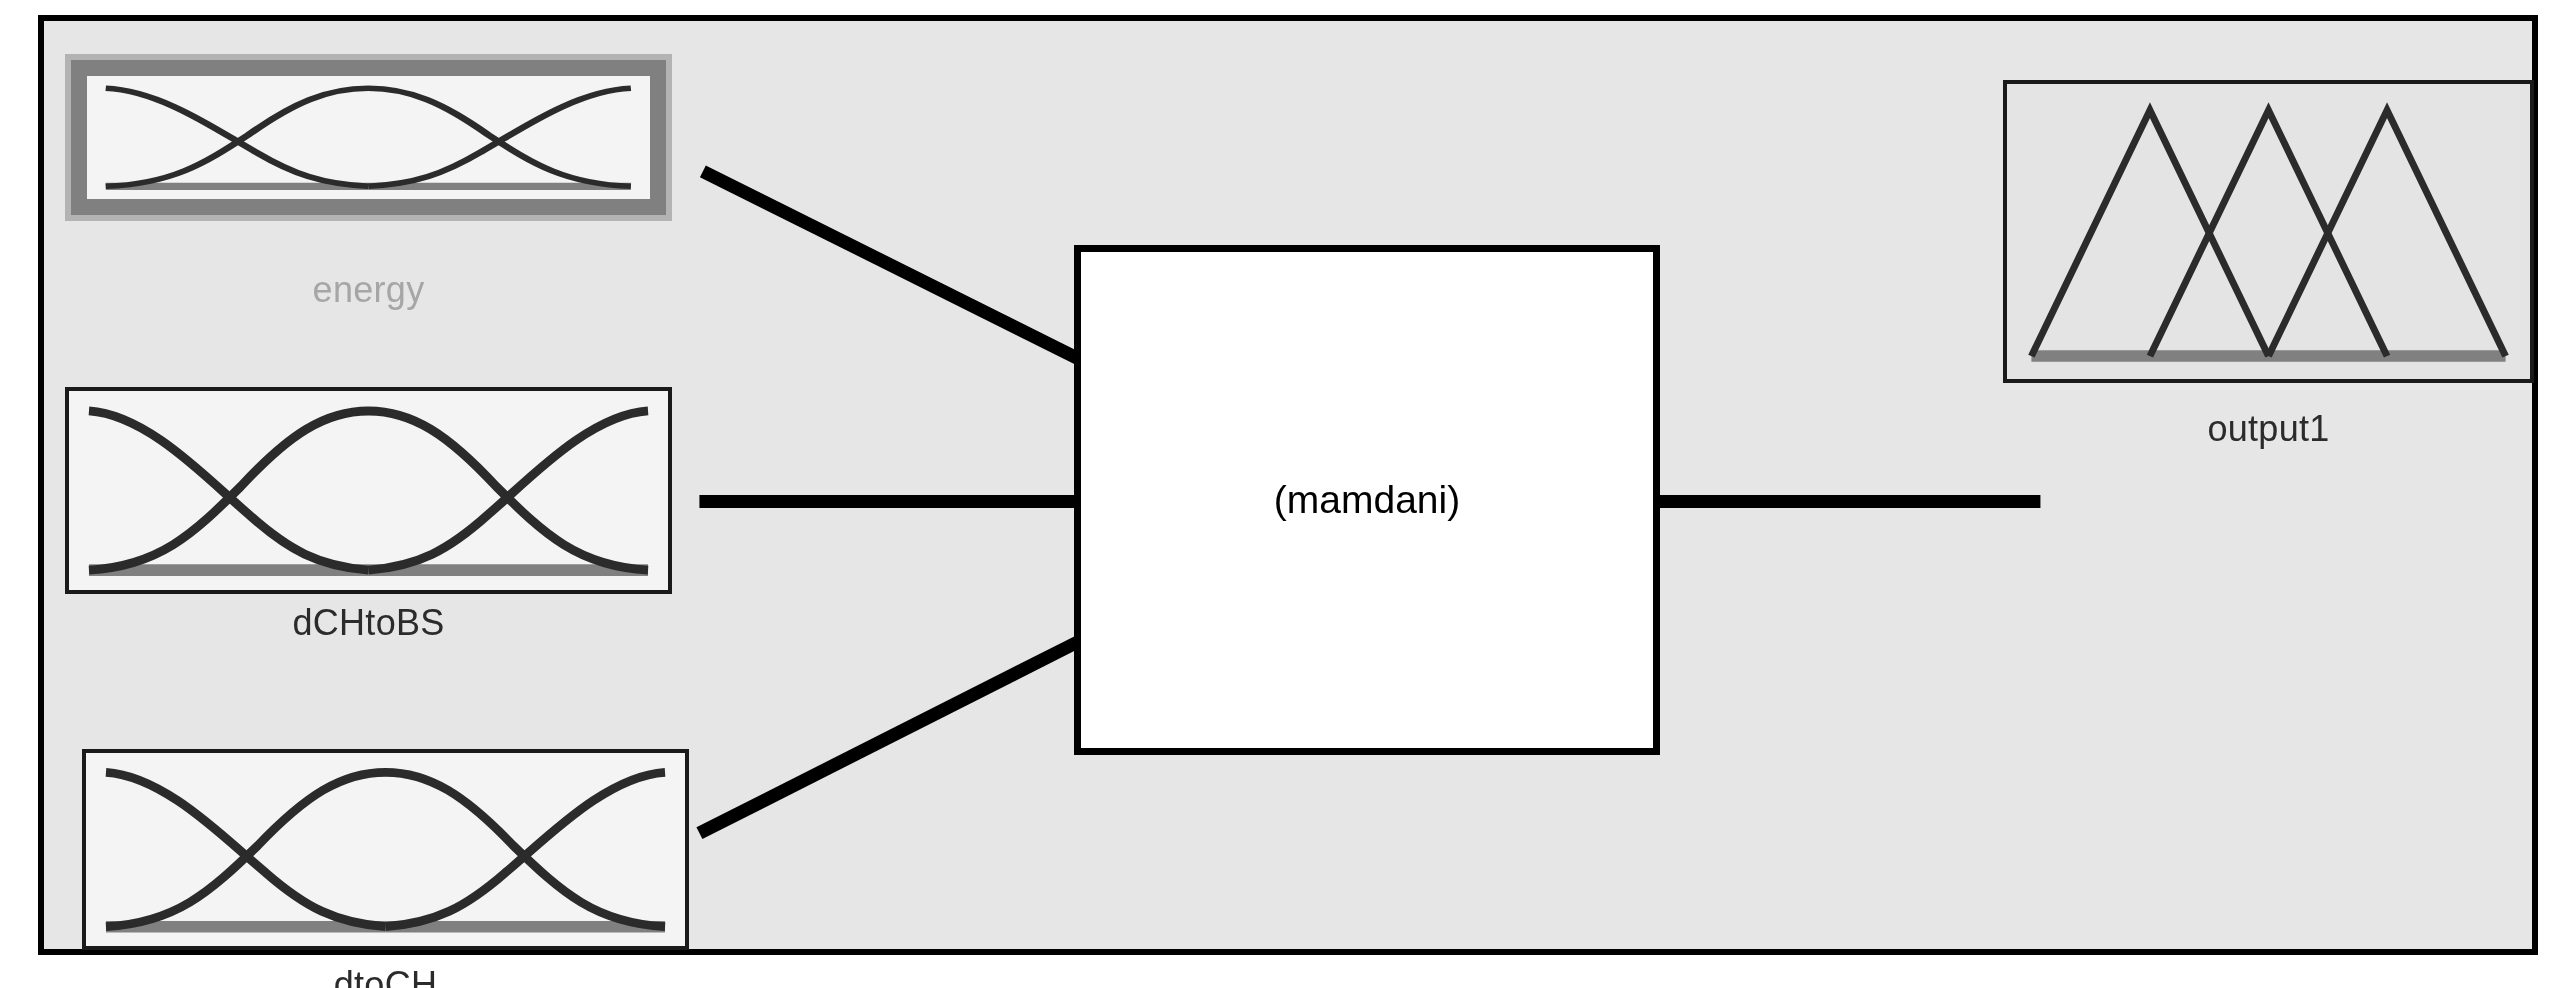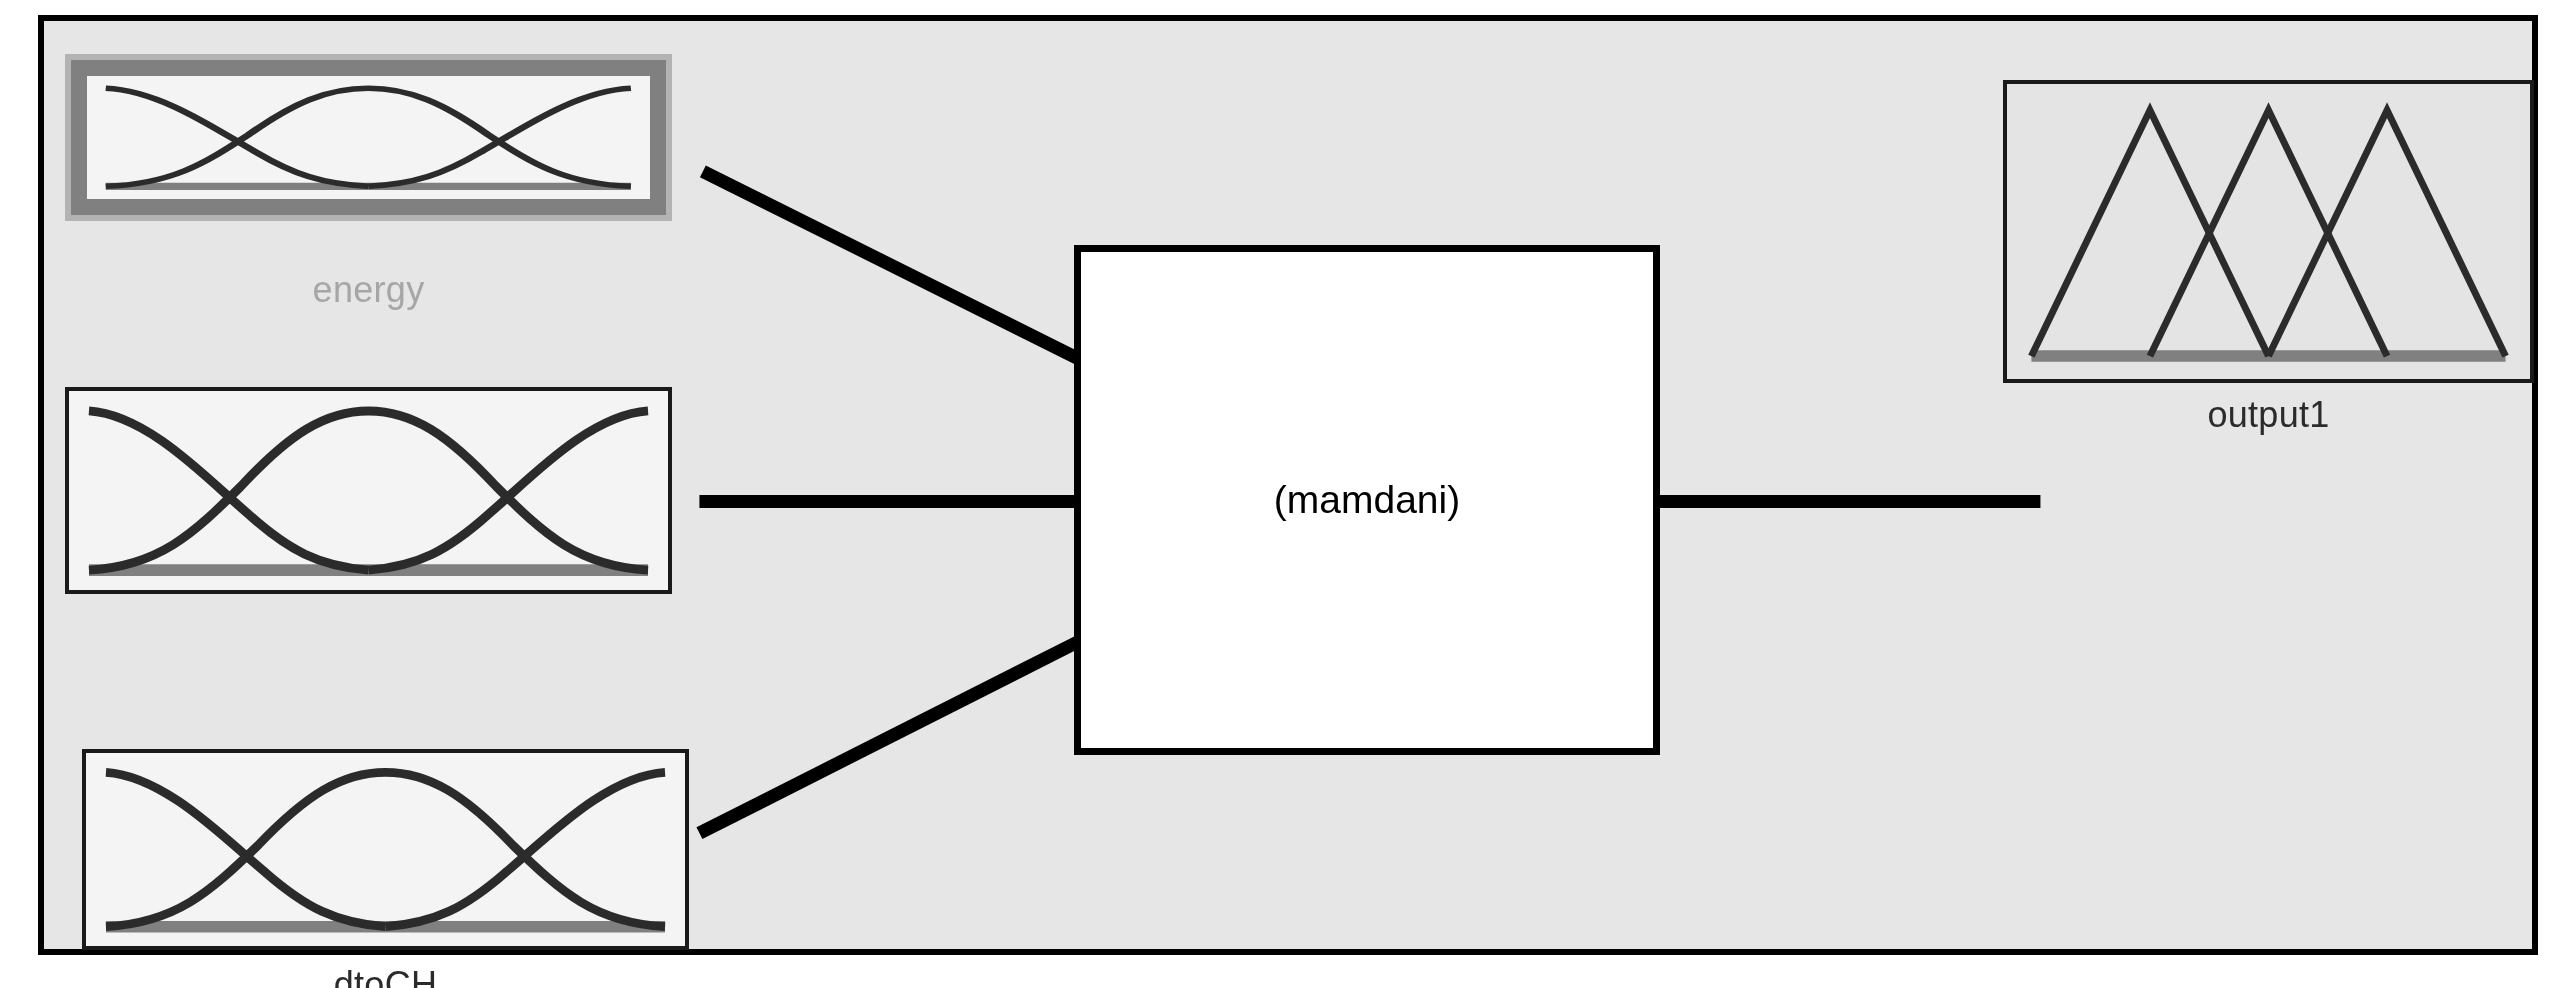--- a/index.html
+++ b/index.html
@@ -138,20 +138,21 @@
         <div class="plot-canvas">
           <svg class="plot-svg" viewBox="0 0 300 100" preserveAspectRatio="none">
             <line x1="10" y1="90" x2="290" y2="90" stroke="#808080" stroke-width="6"></line>
             <path d="M10,10 C40,12 70,45 90,62 C110,80 125,88 150,90" fill="none" stroke="#2b2b2b" stroke-width="4.5"></path>
             <path d="M10,90 C45,88 62,72 86,48 C110,22 128,10 150,10
                      C172,10 190,22 214,48 C238,72 255,88 290,90" fill="none" stroke="#2b2b2b" stroke-width="4.5"></path>
             <path d="M150,90 C175,88 190,80 210,62 C230,45 260,12 290,10" fill="none" stroke="#2b2b2b" stroke-width="4.5"></path>
           </svg>
         </div>
       </div>
+      <div class="var-label" style="top:215px;">dCHtoBS</div>
     </div>
 
     <div class="var-block" style="left:38px; top:697px; width:607px; height:201px;margin-top:31px;">
       <div class="plot-frame">
         <div class="plot-canvas">
           <svg class="plot-svg" viewBox="0 0 300 100" preserveAspectRatio="none">
             <line x1="10" y1="90" x2="290" y2="90" stroke="#808080" stroke-width="6"></line>
             <path d="M10,10 C40,12 70,45 90,62 C110,80 125,88 150,90" fill="none" stroke="#2b2b2b" stroke-width="4.5"></path>
             <path d="M10,90 C45,88 62,72 86,48 C110,22 128,10 150,10
                      C172,10 190,22 214,48 C238,72 255,88 290,90" fill="none" stroke="#2b2b2b" stroke-width="4.5"></path>
@@ -170,18 +171,18 @@
       <div class="plot-frame">
         <div class="plot-canvas">
           <svg class="plot-svg" viewBox="0 0 300 180" preserveAspectRatio="none">
             <line x1="14" y1="166" x2="286" y2="166" stroke="#808080" stroke-width="7"></line>
             <polyline points="14,166 82,16 150,166" fill="none" stroke="#2b2b2b" stroke-width="4"></polyline>
             <polyline points="82,166 150,16 218,166" fill="none" stroke="#2b2b2b" stroke-width="4"></polyline>
             <polyline points="150,166 218,16 286,166" fill="none" stroke="#2b2b2b" stroke-width="4"></polyline>
           </svg>
         </div>
       </div>
-      <div class="var-label" style="top:314px;">output1</div>
+      <div class="var-label" style="top:328px;">output1</div>
     </div>
 
   </div>
 </div>
 
 
 </body></html>

